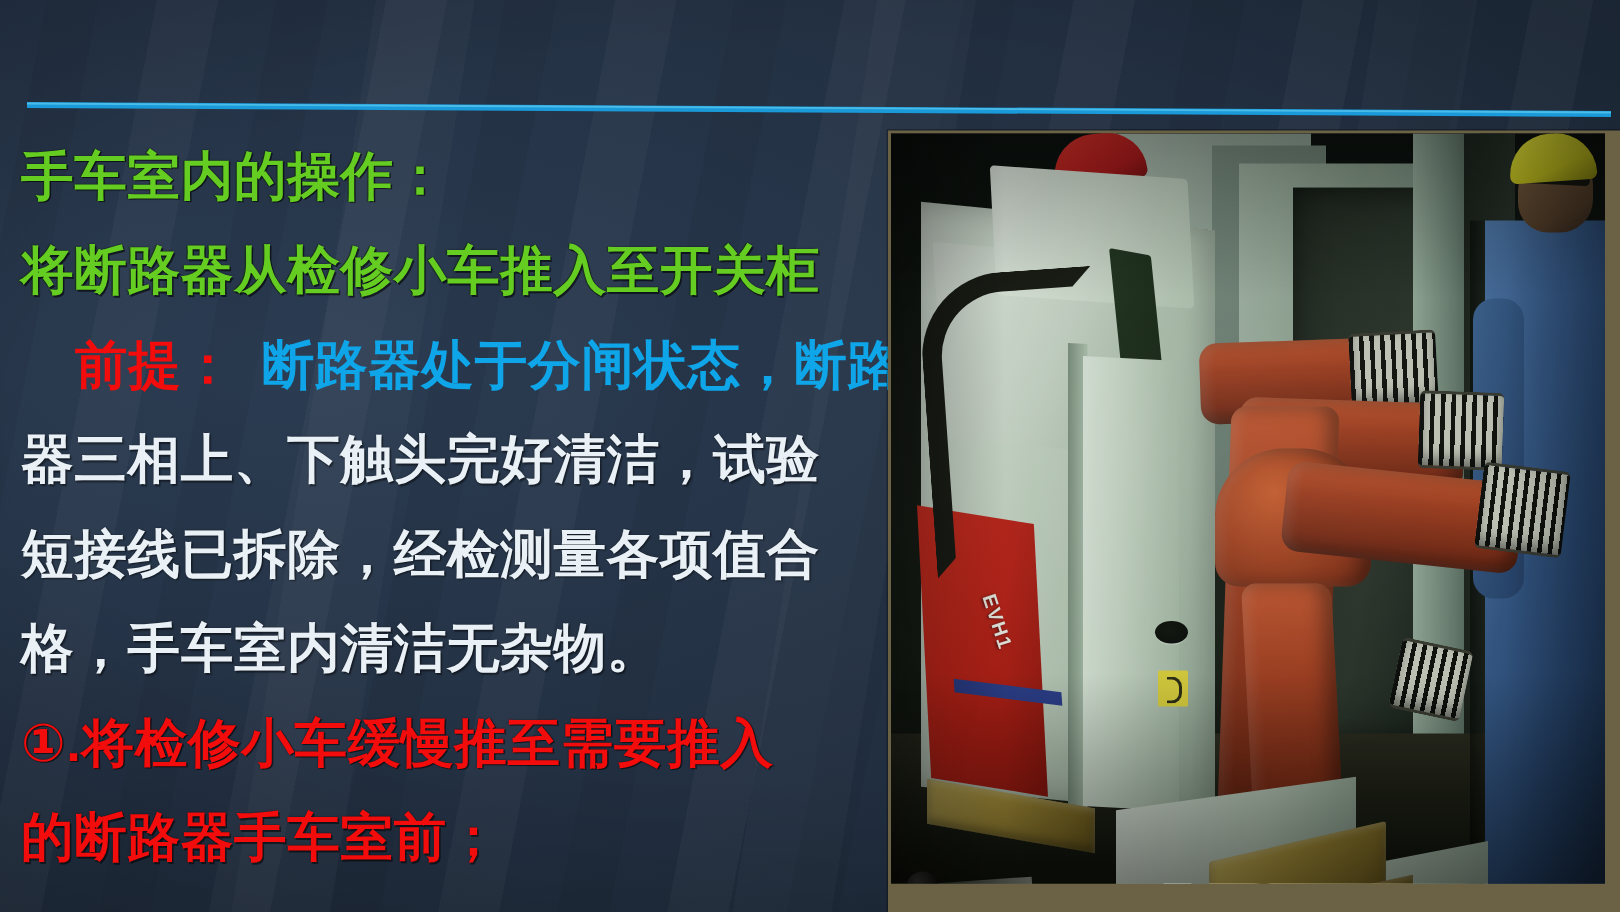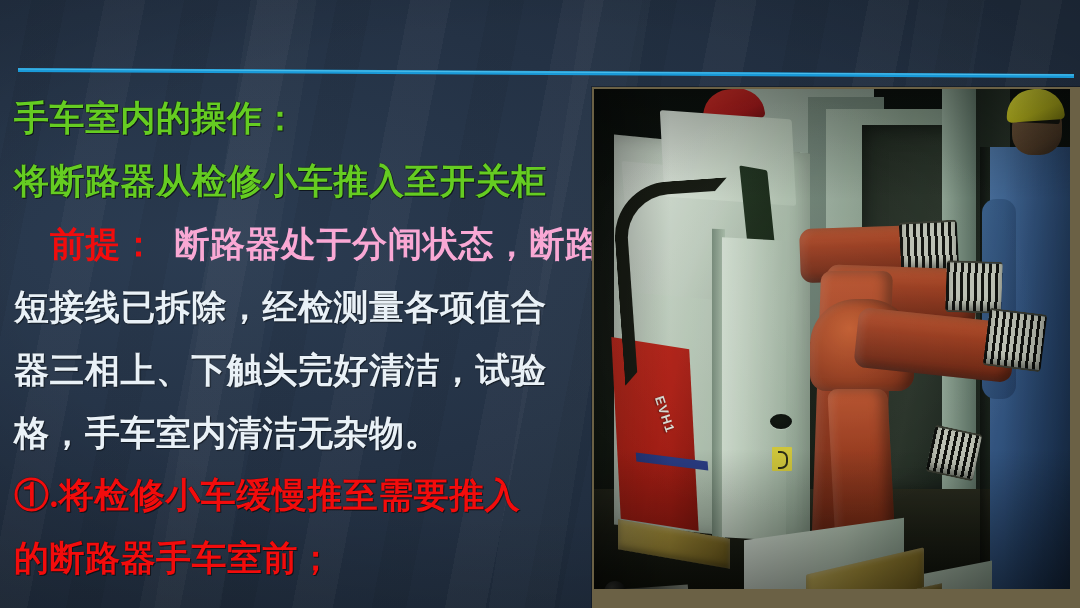--- a/index.html
+++ b/index.html
@@ -86,34 +86,33 @@
     text-shadow:
       0 0 1px rgba(0,0,0,0.8),
       1px 1px 0 rgba(0,0,0,0.55),
       -1px 0 0 rgba(20,60,10,0.5);
   }
   .tline.red {
     color: #f20c0c;
     text-shadow:
       0 0 1px rgba(0,0,0,0.7),
       1px 1px 0 rgba(0,0,0,0.5);
-    font-family: Liberation Serif, serif;
   }
   .tline.white {
     color: #e9f1f7;
     text-shadow:
       0 0 1px rgba(0,0,0,0.55),
       1px 1px 1px rgba(0,0,0,0.45);
   }
   .seg-red {
     color: #f20c0c;
     margin-left: 36px;
   }
   .seg-white {
-    color: #f9a8d4;
+    color: #0ea5e9;
   }
   .gap { display: inline-block; width: 18px; }
 
   
   .photo-frame {
     position: absolute;
     left: 592px;
     top: 87px;
     width: 488px;
     height: 521px;
@@ -392,22 +391,22 @@
 
   <svg class="top-rule" viewBox="0 0 1056 12" preserveAspectRatio="none">
     <line x1="0" y1="4" x2="1056" y2="10" stroke="#1a9ad8" stroke-width="4"></line>
     <line x1="0" y1="3" x2="1056" y2="9" stroke="#5bc8f0" stroke-width="1.2" opacity="0.75"></line>
   </svg>
 
   <div class="text-block">
     <div class="tline green">手车室内的操作：</div>
     <div class="tline green">将断路器从检修小车推入至开关柜</div>
     <div class="tline"><span class="seg-red">前提：</span><span class="gap"></span><span class="seg-white">断路器处于分闸状态，断路</span></div>
+    <div class="tline white">器三相上、下触头完好清洁，试验</div>
     <div class="tline white">短接线已拆除，经检测量各项值合</div>
-    <div class="tline white">器三相上、下触头完好清洁，试验</div>
     <div class="tline white">格，手车室内清洁无杂物。</div>
     <div class="tline red">①.将检修小车缓慢推至需要推入</div>
     <div class="tline red">的断路器手车室前；</div>
   </div>
 
   <div class="photo-frame">
     <div class="photo">
 
       <div class="ph-layer ph-room"></div>
       <div class="ph-layer ph-cab-a"></div>

